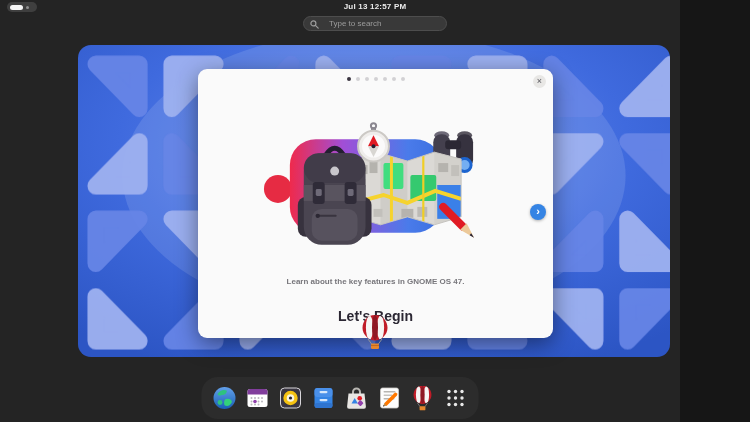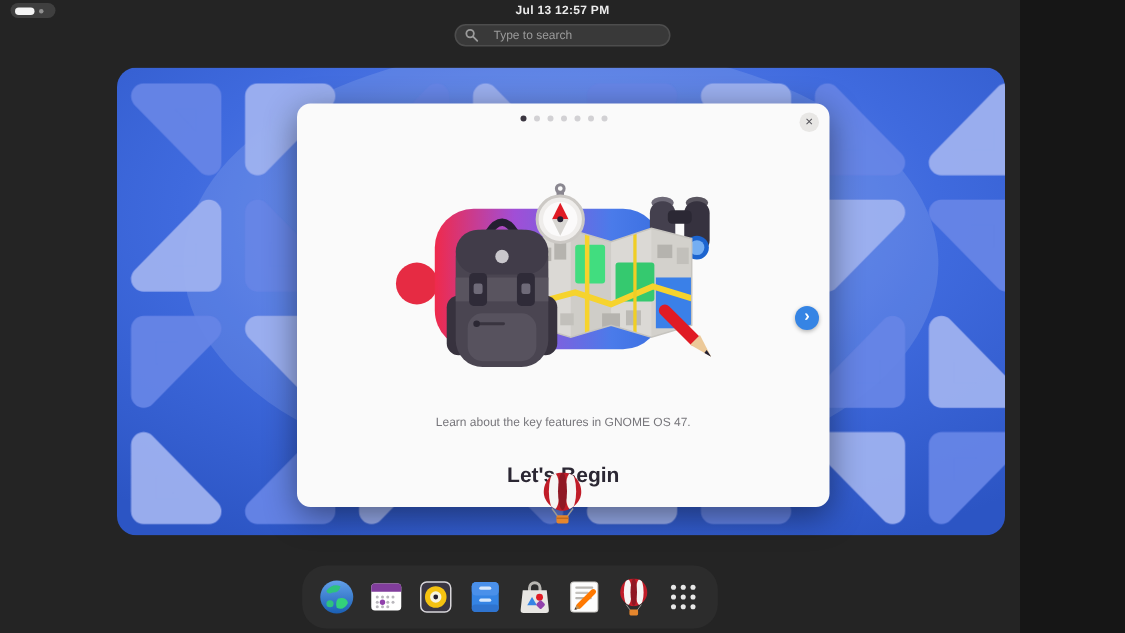--- a/index.html
+++ b/index.html
@@ -28,21 +28,21 @@
   .ws-next svg { display:block; width:100%; height:100%; }
 
   
   .tour { position:absolute; left:198px; top:69px; width:355px; height:269px; background:#fafafa; border-radius:9px; box-shadow:0 6px 22px rgba(0,0,0,.45); }
   .dots { position:absolute; left:0; right:0; top:8px; display:flex; justify-content:center; gap:5px; }
   .dot { width:4px; height:4px; border-radius:50%; background:#d2d1d4; display:inline-block; }
   .dot.active { background:#3a3540; }
   .close-btn { position:absolute; right:7px; top:6px; width:13px; height:13px; border-radius:50%; background:#e8e7e5; color:#57565c; font-size:9px; line-height:13px; text-align:center; cursor:pointer; }
   .illu { position:absolute; left:58px; top:50px; width:239px; height:130px; }
   .tour-title { position:absolute; left:0; right:0; top:255px; transform:translateY(-100%); text-align:center; font-size:14px; font-weight:700; color:#2b2733; }
-  .tour-sub { position:absolute; left:0; right:0; top:208px; text-align:center; font-size:8px; color:#77767b; }
+  .tour-sub { position:absolute; left:0; right:0; top:208px; text-align:center; font-size:8px; color:#77767b;font-weight:bold; }
   .next-btn { position:absolute; right:7px; top:135px; width:16px; height:16px; border-radius:50%; background:#3584e4; color:#fff; text-align:center; font-size:11px; line-height:15px; font-weight:700; box-shadow:0 1px 3px rgba(0,0,0,.3); cursor:pointer; }
   .app-badge { position:absolute; left:360px; top:314px; width:30px; height:36px; z-index:6; }
 
   
   .dock { position:absolute; left:50%; transform:translateX(-50%); bottom:3px; height:42px; background:#2c2c2c; border-radius:16px; display:flex; align-items:center; gap:5px; padding:0 9px; }
   .dock-item { width:28px; height:28px; display:flex; align-items:center; justify-content:center; border-radius:6px; cursor:pointer; }
   .dock-item svg { display:block; }
 </style>
 </head>
 <body>

